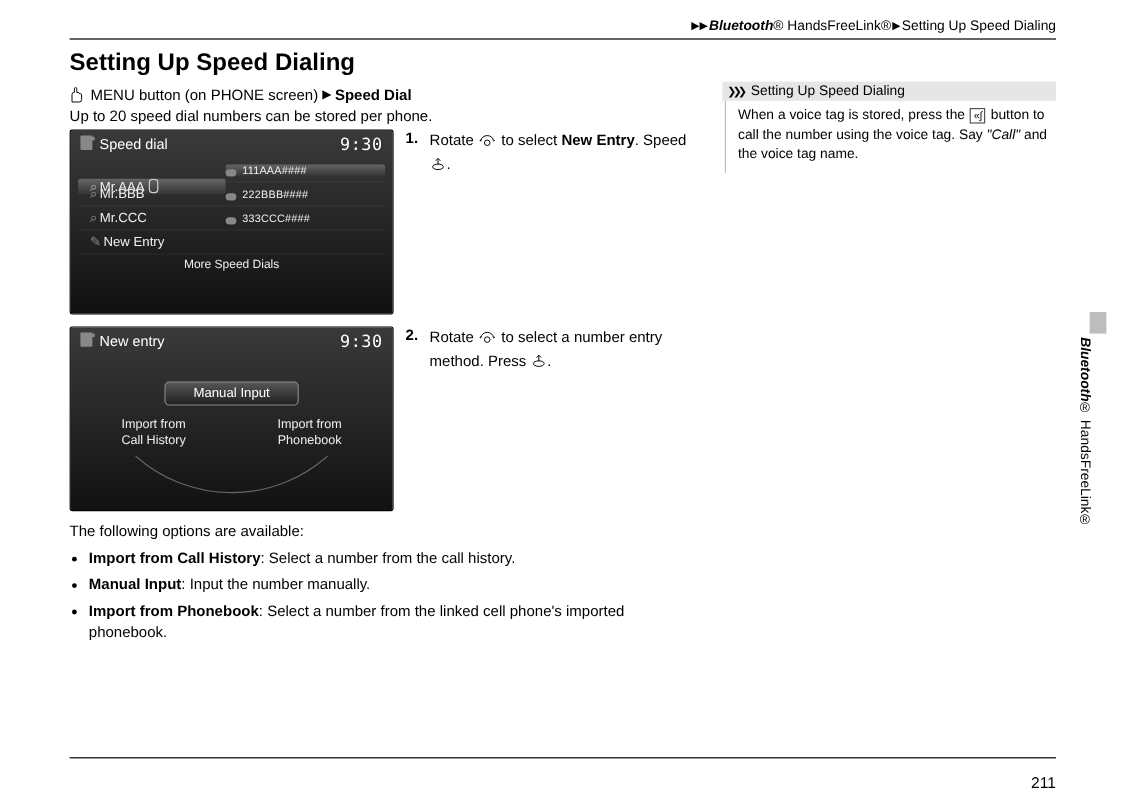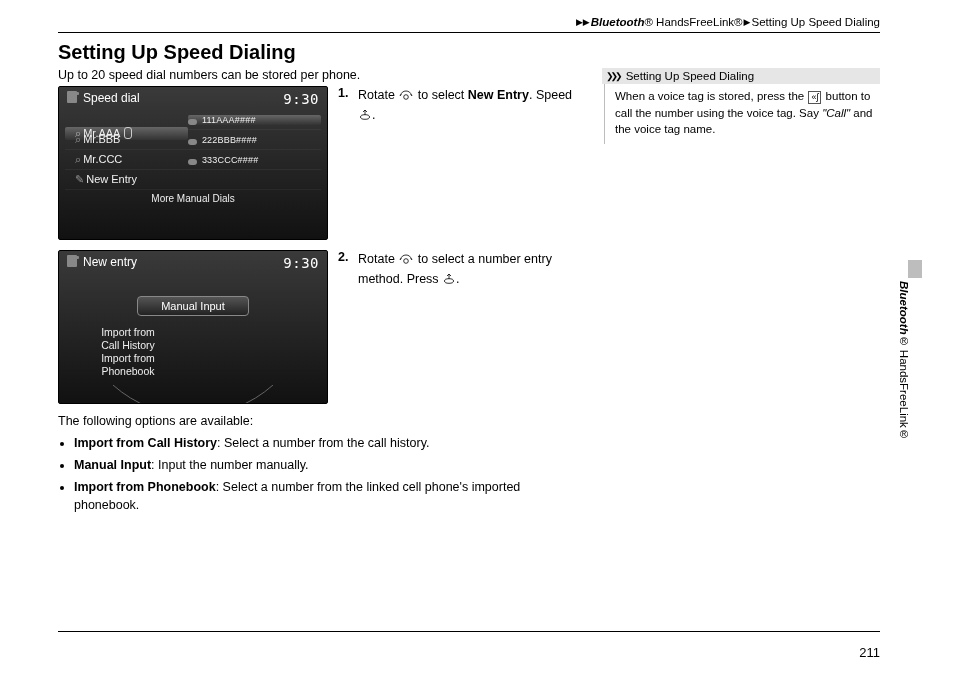--- a/index.html
+++ b/index.html
@@ -146,21 +146,20 @@
     background: linear-gradient(180deg,#555,#222);
     font-size: 11px;
     color: #fff;
   }
   .arc {
     display:flex; justify-content:space-between;
     padding: 0 24px;
     font-size: 10.5px;
     color: #eee;
     line-height: 1.25;
-    flex-direction: column;
   }
   .arc .item { width: 90px; text-align:center; }
 
   .step {
     flex: 1;
     display: flex;
     gap: 6px;
   }
   .step .n { font-weight: 700; min-width: 14px; }
   .step .txt { line-height: 1.45; }
@@ -267,20 +266,30 @@
 <div class="page">
   <div class="breadcrumb">
     <span class="bc-arrow">▶▶</span><span class="bt">Bluetooth</span><span>® HandsFreeLink®</span><span class="bc-arrow">▶</span><span>Setting Up Speed Dialing</span>
   </div>
   <hr class="top">
 
   <h1>Setting Up Speed Dialing</h1>
 
   <div class="cols">
     <div class="leftcol">
+      <div class="menu-line">
+        <span class="hand-ic">
+          <svg viewBox="0 0 12 14" width="12" height="14">
+              <path d="M2 13 L2 7 Q2 5 3.5 5 L4 5 L4 2 Q4 1 5 1 Q6 1 6 2 L6 5 L7 5 Q8 5 8 6 L9 6 Q10 6 10 7 L10 11 Q10 13 8 13 Z" fill="none" stroke="#000" stroke-width="0.8"></path>
+            </svg>
+        </span>
+        <span>MENU button (on PHONE screen)</span>
+        <span class="tri"> ▶ </span>
+        <span class="sd">Speed Dial</span>
+      </div>
       <div class="intro">Up to 20 speed dial numbers can be stored per phone.</div>
 
       <div class="steprow">
         <div class="shot">
           <div class="bar">
             <span><span class="phone-ic"></span><span class="title">Speed dial</span></span>
             <span class="clock">9:30</span>
           </div>
           <div class="sd-list">
             <div class="sd-row first">
@@ -293,21 +302,21 @@
               </div>
             <div class="sd-row">
                 <span class="nm"><span style="opacity:.5;padding-right:2px;">⌕</span><span>Mr.CCC</span></span>
                 <span class="num">333CCC####</span>
               </div>
             <div class="sd-row">
                 <span class="nm"><span style="opacity:.5;padding-right:2px;">✎</span><span>New Entry</span></span>
                 <span class="num" style="visibility:hidden;"></span>
               </div>
           </div>
-          <div class="sd-more">More Manual Dials</div>
+          <div class="sd-more">More Speed Dials</div>
         </div>
         <div class="step">
           <div class="n">1.</div>
           <div class="txt">
             <span>Rotate </span><span class="inline-ic"><svg width="14" height="12" viewBox="0 0 14 12">
                   <path d="M2 6 A5 4 0 0 1 12 6" fill="none" stroke="#000" stroke-width="0.8"></path>
                   <circle cx="7" cy="8" r="2.3" fill="none" stroke="#000" stroke-width="0.8"></circle>
                   <path d="M1.5 5 L2.2 7 L0.5 6.5 Z" fill="#000"></path>
                   <path d="M12.5 5 L11.8 7 L13.5 6.5 Z" fill="#000"></path>
                 </svg></span><span> to select </span><span class="bold">New Entry</span><span>. Speed </span><span class="inline-ic"><svg width="12" height="12" viewBox="0 0 12 12">

